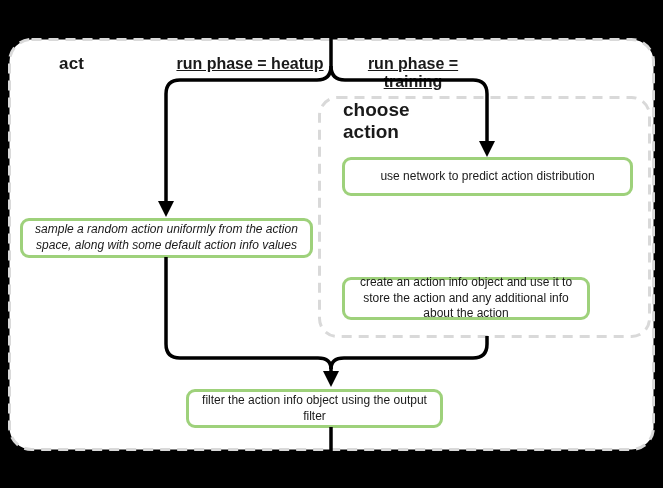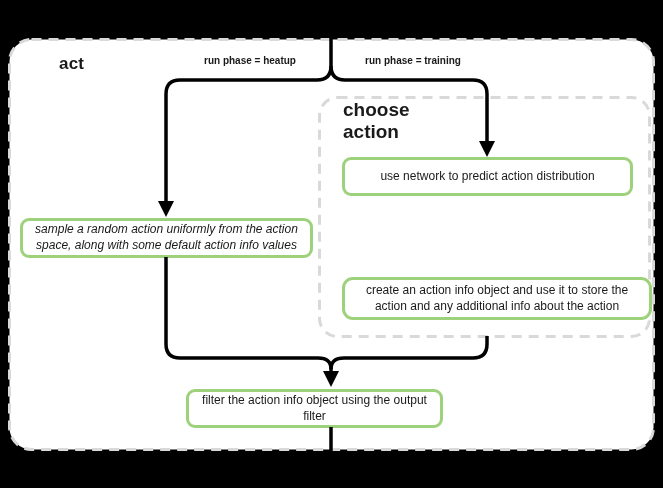--- a/index.html
+++ b/index.html
@@ -34,23 +34,24 @@
     font-weight: 700;
     color: var(--text);
     letter-spacing: 0.2px;
     margin-left: 32px;
   }
   .branch-label {
     position: absolute;
     top: 55px;
     width: 150px;
     text-align: center;
-    font-size: 10px;
+    font-size: 16px;
     font-weight: 700;
     color: var(--text);
+    text-decoration: underline;
   }
   .branch-label.heatup { left: 175px; }
   .branch-label.training { left: 338px; }
   .choose-title {
     position: absolute;
     left: 343px; top: 99px;
     font-size: 19px;
     font-weight: 700;
     line-height: 22px;
     color: var(--text);
@@ -67,21 +68,21 @@
     justify-content: center;
     text-align: center;
     font-size: 12px;
     line-height: 1.32;
     color: var(--text);
     padding: 2px 8px;
   }
   .node-sample     { left: 20px;  top: 218px; width: 293px; height: 40px; font-style: italic; }
   .node-predict    { left: 342px; top: 157px; width: 291px; height: 39px; }
   .node-explore    { left: 342px; top: 218px; width: 291px; height: 42px; }
-  .node-actioninfo { left: 342px; top: 277px; width: 310px; height: 43px; border-radius: 11px; }
+  .node-actioninfo { left: 342px; top: 277px; width: 248px; height: 43px; }
   .node-filter     { left: 186px; top: 389px; width: 257px; height: 39px; }
   svg { display: block; }
 </style>
 </head>
 <body>
 
 <div class="stage">
 
   <svg class="layer" viewBox="0 0 663 488">
     <rect x="9.5" y="39.5" width="644" height="410" rx="22" fill="#ffffff" stroke="#d9d9d9" stroke-width="3" stroke-dasharray="10 7"></rect>

